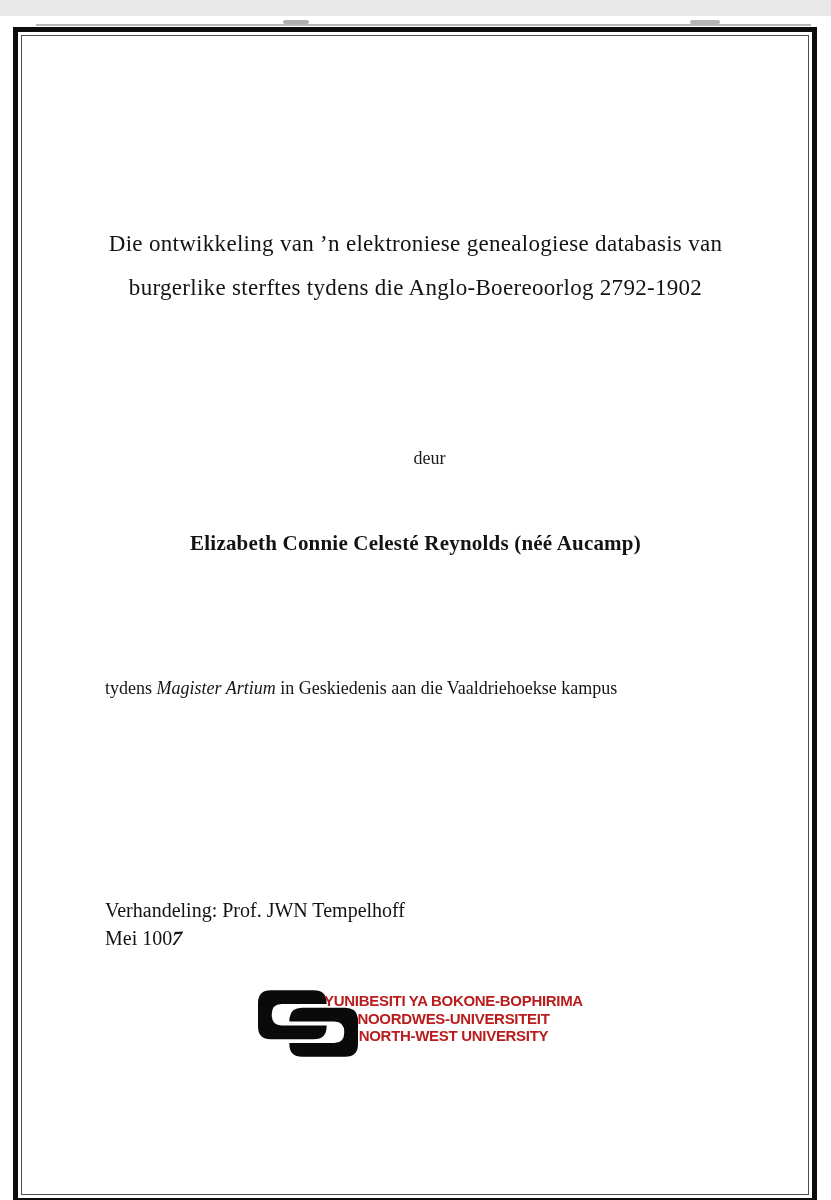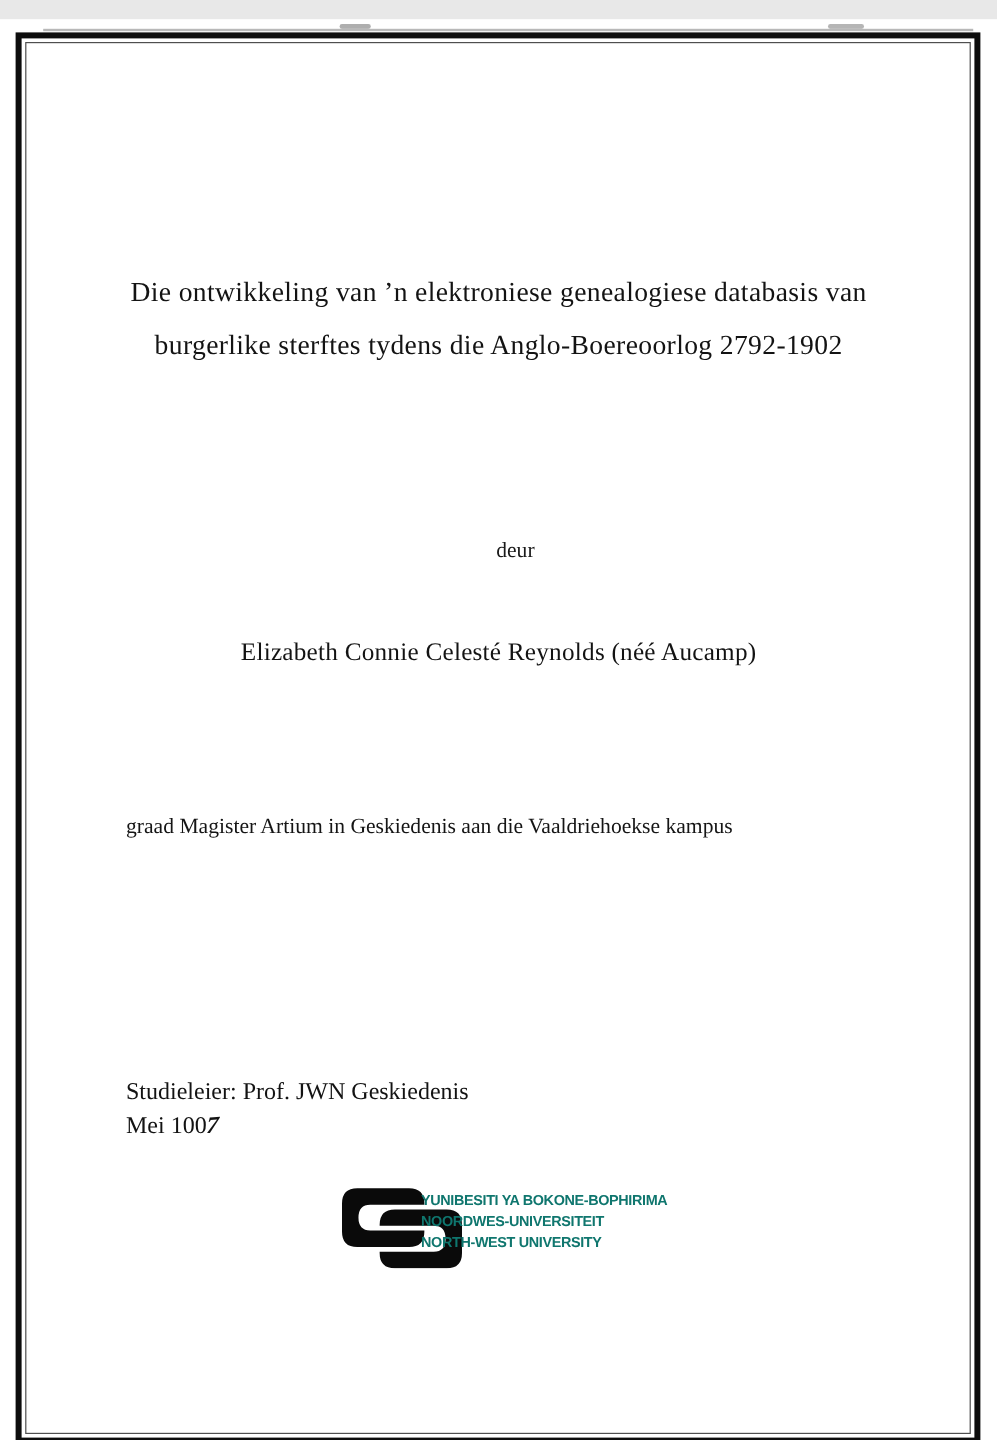--- a/index.html
+++ b/index.html
@@ -64,35 +64,36 @@
     padding-left: 28px;
   }
 
   .author {
     position: absolute;
     top: 515px; left: 0; right: 0;
     text-align: center;
     font-size: 21px;
     letter-spacing: 0.2px;
     color: #131313;
+    font-weight: bold;
   }
 
   .statement {
     position: absolute;
     top: 659px; left: 105px;
     width: 633px;
     font-size: 18px;
     line-height: 27px;
     color: #151515;
   }
   .statement .justified {
     text-align: justify;
     text-align-last: justify;
   }
-  .statement .italic { }
+  .statement .italic { font-style: italic; }
 
   .supervisor {
     position: absolute;
     top: 880px; left: 105px;
     font-size: 20px;
     line-height: 28px;
     color: #131313;
   }
   .date-suffix {
     display: inline-block;
@@ -109,27 +110,27 @@
     padding-left: 10px;
   }
   .logo-mark {
     flex: 0 0 auto;
     margin-top: 4px;
   }
   .logo-text {
     margin-left: -34px;
     padding-top: 6px;
     font-family: "Liberation Sans", "DejaVu Sans", sans-serif;
-    font-size: 12px;
+    font-size: 15px;
     font-weight: bold;
     line-height: 17.5px;
     letter-spacing: -0.3px;
-    text-align: left;
+    text-align: center;
     white-space: nowrap;
-    color: #0f766e;
+    color: #b91c1c;
   }
 </style>
 </head>
 <body>
 
 <div class="page">
 
   <div class="artifact-top-line"></div>
   <div class="artifact-smudge-1"></div>
   <div class="artifact-smudge-2"></div>
@@ -140,25 +141,25 @@
   <h1 class="title">
     <div>Die ontwikkeling van ’n elektroniese genealogiese databasis van</div>
     <div>burgerlike sterftes tydens die Anglo-Boereoorlog 2792-1902</div>
   </h1>
 
   <div class="byline">deur</div>
 
   <div class="author">Elizabeth Connie Celesté Reynolds (néé Aucamp)</div>
 
   <div class="statement">
-    <div><span>graad </span><span class="italic">Magister Artium</span><span> in Geskiedenis aan die Vaaldriehoekse kampus</span></div>
+    <div><span>tydens </span><span class="italic">Magister Artium</span><span> in Geskiedenis aan die Vaaldriehoekse kampus</span></div>
   </div>
 
   <div class="supervisor">
-    <div>Studieleier: Prof. JWN Geskiedenis</div>
+    <div>Verhandeling: Prof. JWN Tempelhoff</div>
     <div><span>Mei 100</span><span class="date-suffix">7</span></div>
   </div>
 
   <div class="logo">
     <svg class="logo-mark" width="100" height="67" viewBox="0 0 102 68" aria-hidden="true">
 
       <path fill="#0a0a0a" fill-rule="evenodd" d="M13,0 H57 Q70,0 70,13 V37 Q70,50 57,50 H13 Q0,50 0,37 V13 Q0,0 13,0 Z
            M70,14 H24 Q14,14 14,25 Q14,36 24,36 H70 Z"></path>
 
       <path fill="#0a0a0a" fill-rule="evenodd" d="M45,18 H89 Q102,18 102,31 V55 Q102,68 89,68 H45 Q32,68 32,55 V31 Q32,18 45,18 Z

